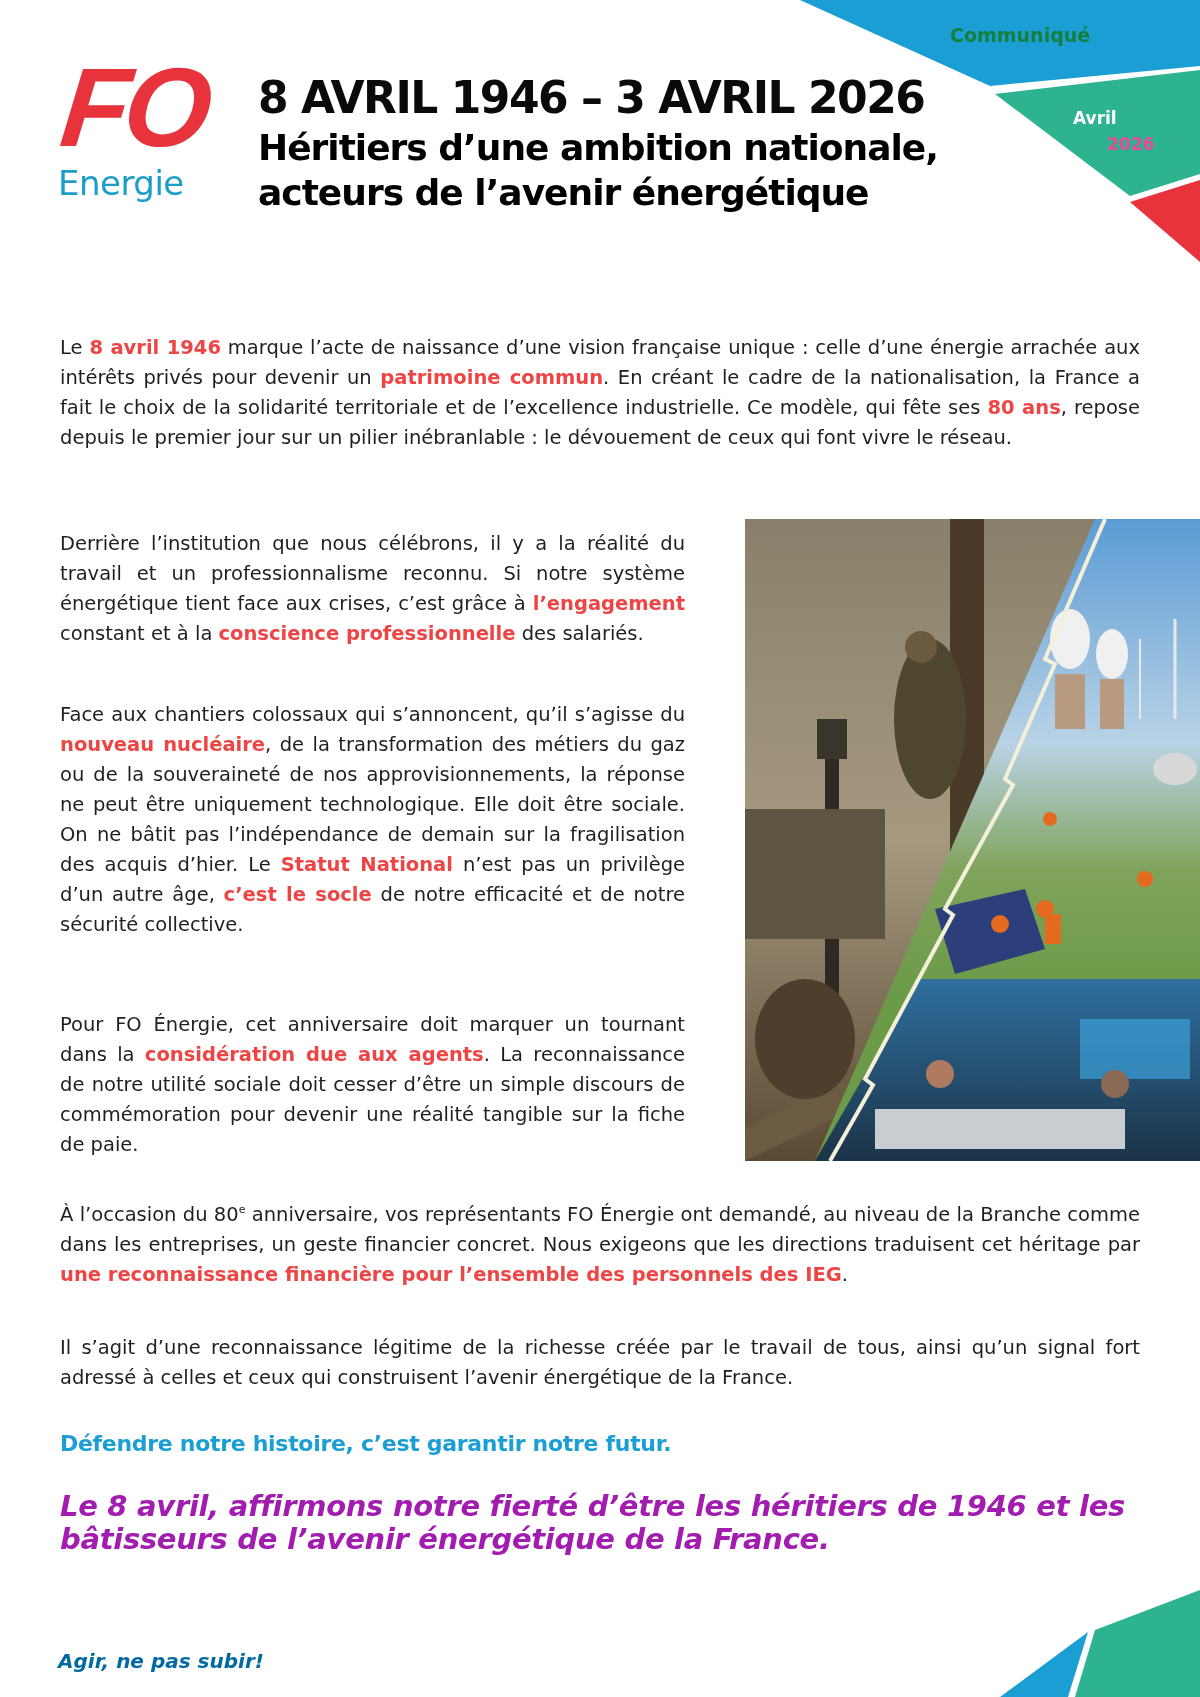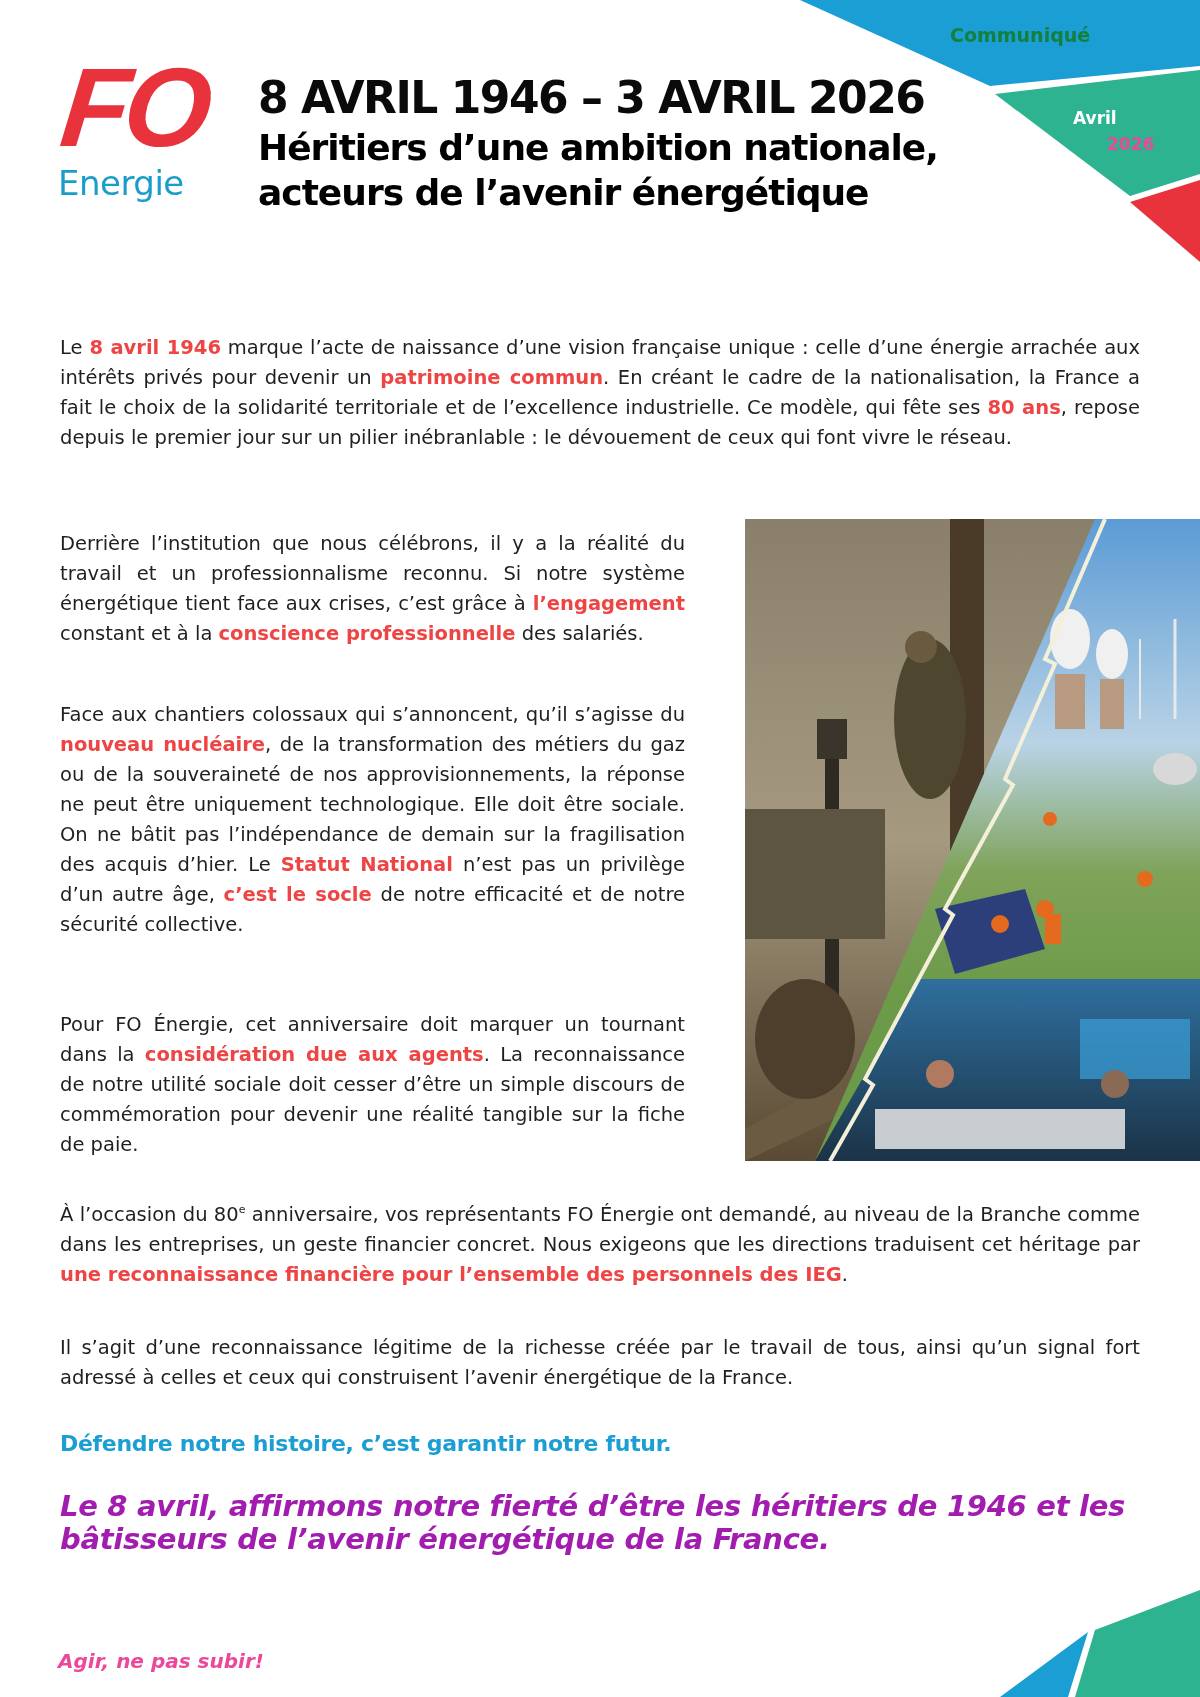--- a/index.html
+++ b/index.html
@@ -19,21 +19,21 @@
   .p1 { left:60px; top:333px; width:1080px; }
   .p2 { left:60px; top:520px; width:625px;margin-top:9px; }
   .p3 { left:60px; top:700px; width:625px; }
   .p4 { left:60px; top:1010px; width:625px; }
   .p5 { left:60px; top:1195px; width:1080px; }
   .p6 { left:60px; top:1333px; width:1080px; }
   .sup { font-size:11px; vertical-align:super; }
   .photo { position:absolute; left:745px; top:519px; width:455px; height:642px; overflow:hidden; }
   .cta1 { position:absolute; left:60px; top:1431px; font-weight:bold; font-size:22px; color:#1a9ed4; letter-spacing:-0.3px;text-align:right; }
   .cta2 { position:absolute; left:60px; top:1490px; width:1080px; font-weight:bold; font-size:29px; line-height:33px; color:#a21caf; letter-spacing:-0.3px;font-style:italic; }
-  .slogan { position:absolute; left:58px; top:1649px; font-weight:bold; font-style:italic; font-size:20px; color:#ec4899; }
+  .slogan { position:absolute; left:58px; top:1649px; font-weight:bold; font-style:italic; font-size:20px; color:#0369a1; }
 </style>
 </head>
 <body>
 
 <svg class="deco" width="1200" height="1697" viewBox="0 0 1200 1697">
   <polygon points="800,0 1200,0 1200,66 990,86" fill="#1a9ed4"></polygon>
   <polygon points="995,94 1200,70 1200,174 1130,196" fill="#2db38f"></polygon>
   <polygon points="1130,202 1200,180 1200,262" fill="#e8333d"></polygon>
   <polygon points="1000,1697 1088,1632 1068,1697" fill="#1a9ed4"></polygon>
   <polygon points="1075,1697 1095,1630 1200,1590 1200,1697" fill="#2db38f"></polygon>

